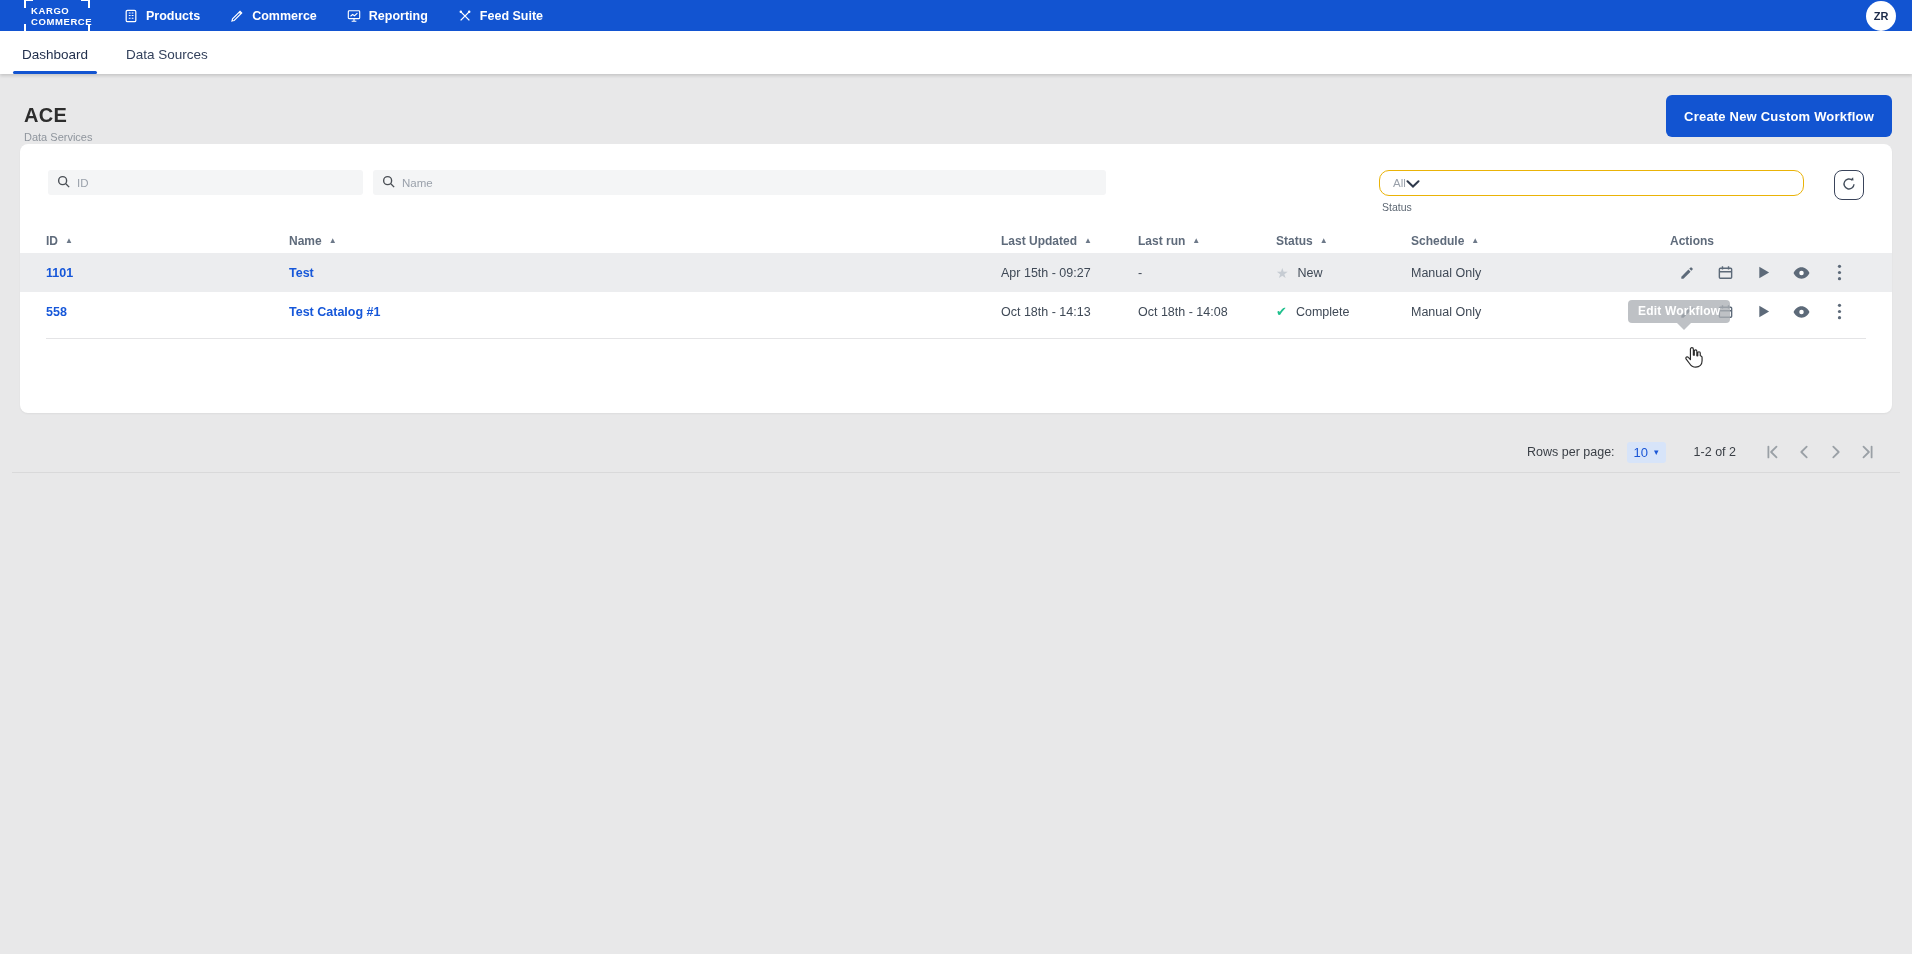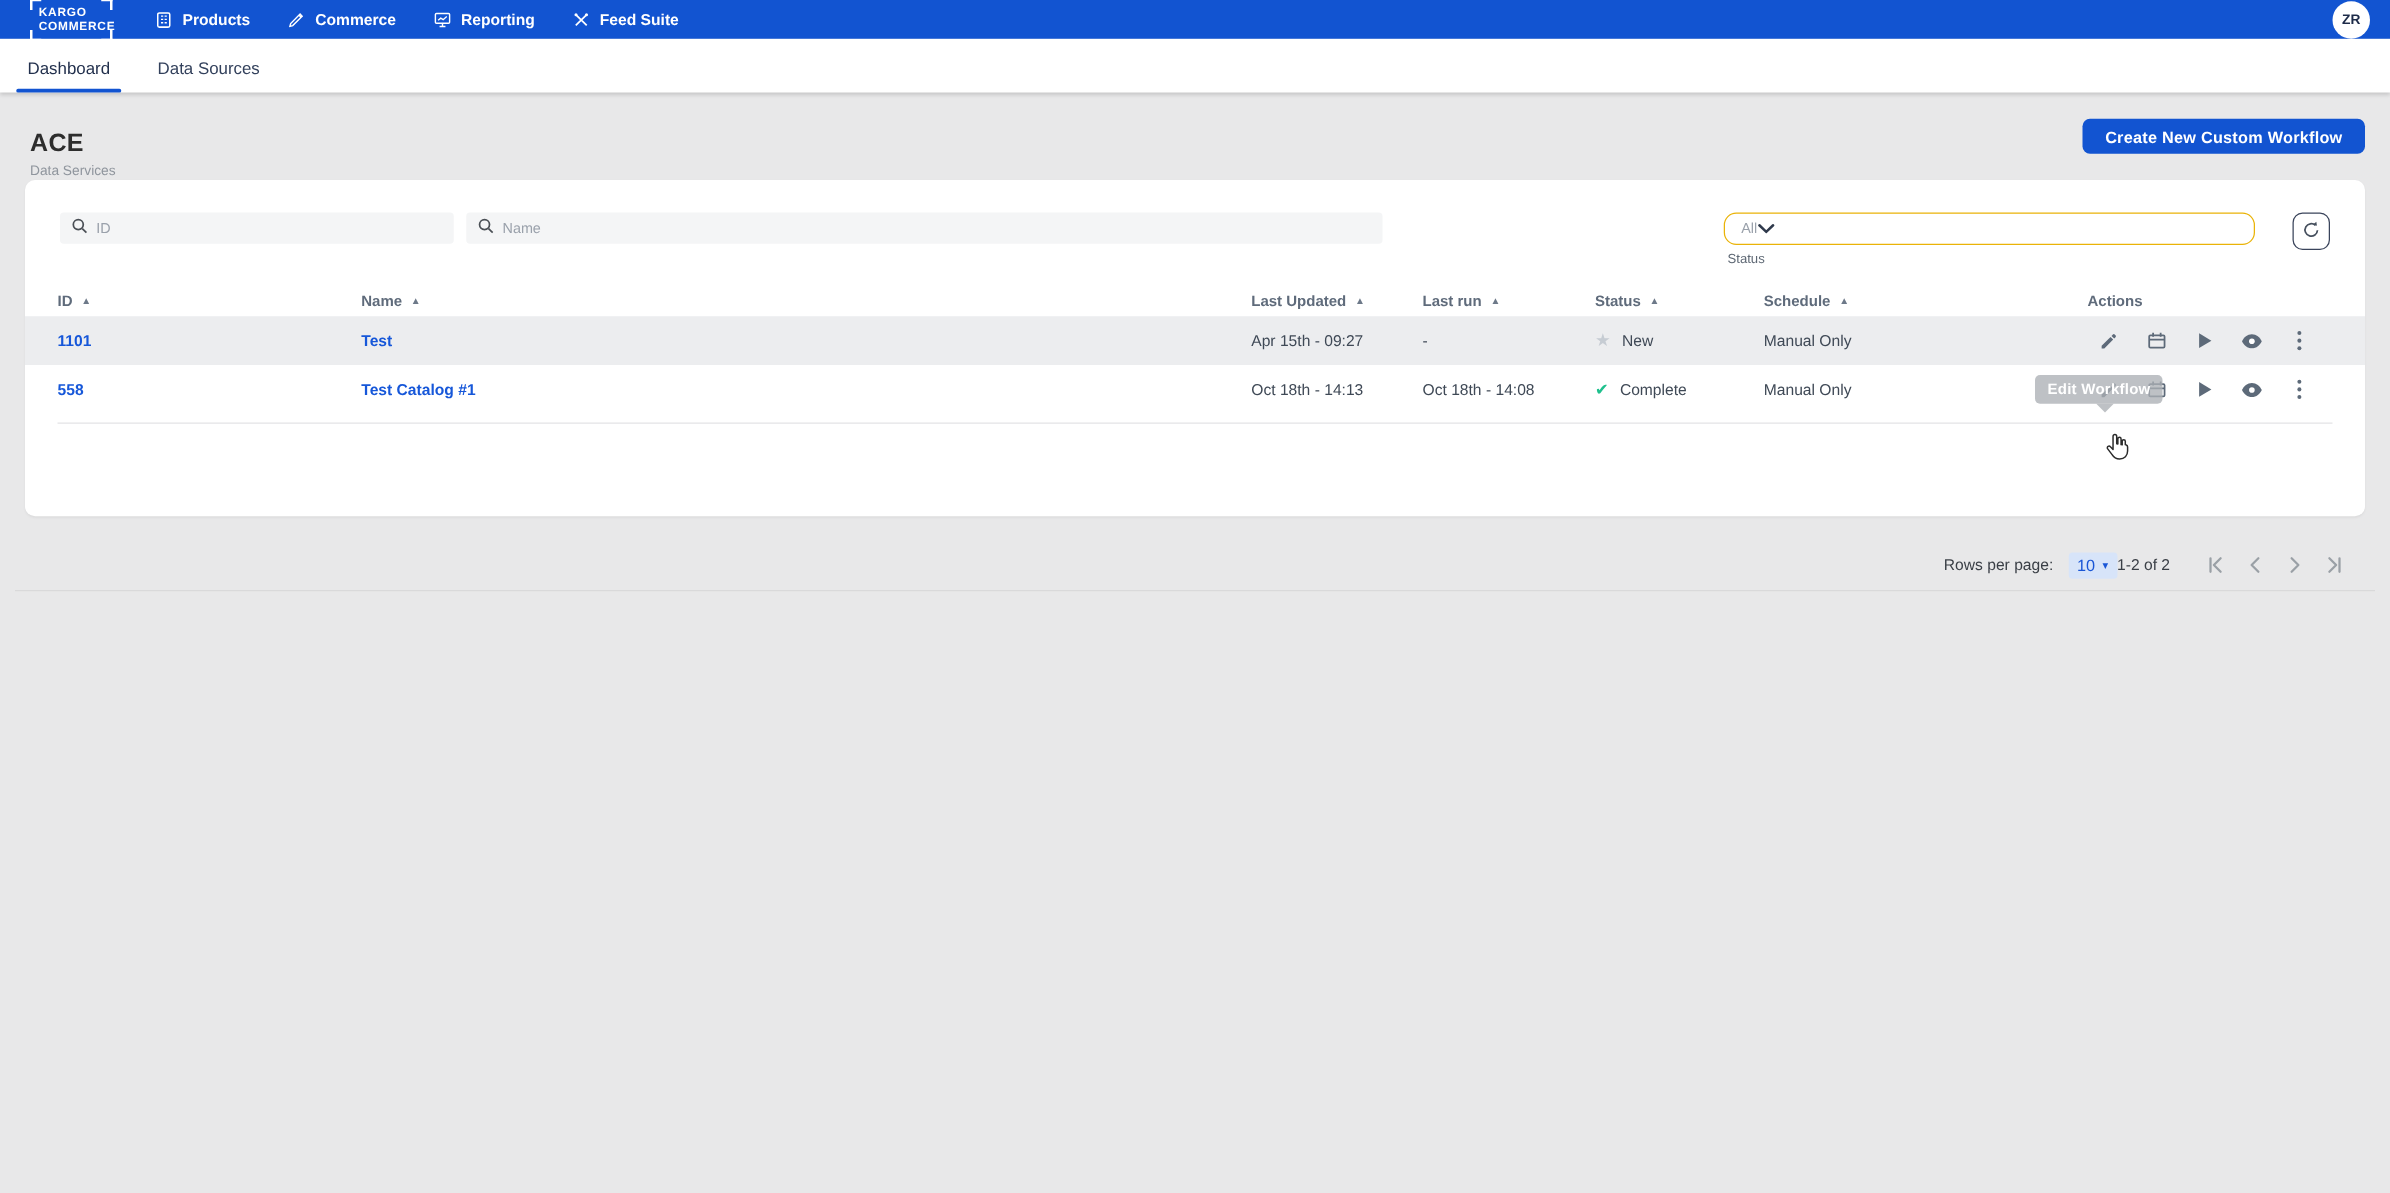--- a/index.html
+++ b/index.html
@@ -24,21 +24,21 @@
   .tabbar { height:43px; background:#fff; display:flex; align-items:flex-end; padding:0 0 0 20px; gap:34px; box-shadow:0 2px 3px rgba(0,0,0,.14); position:relative; z-index:2; }
   .tab { font-size:13.5px; color:#33415c; padding:12px 2px 12px; position:relative; cursor:pointer; }
   .tab.active { color:#22304d; }
   .tab.active::after { content:''; position:absolute; left:-7px; right:-7px; bottom:0; height:3px; background:#1254d1; border-radius:2px; }
 
   
   .page { position:relative; height:869px; background:#e8e8e9; }
   .page-head { display:flex; justify-content:space-between; align-items:flex-start; padding:12px 20px 0 24px; }
   .page-title { font-size:20px; font-weight:bold; color:#2d2d2d; letter-spacing:.3px;margin-top:18px; }
   .page-sub { margin-top:4px; font-size:11px; color:#8f959d; }
-  .create-btn { margin-top:9px; height:28px; background:#1254d1; color:#fff; border:none; border-radius:6px; font-family:inherit; font-size:13px; font-weight:bold; padding:0 18px; cursor:pointer; letter-spacing:.2px; }
+  .create-btn { margin-top:9px; height:42px; background:#1254d1; color:#fff; border:none; border-radius:6px; font-family:inherit; font-size:13px; font-weight:bold; padding:0 18px; cursor:pointer; letter-spacing:.2px; }
 
   
   .card { position:absolute; left:20px; top:70px; width:1872px; height:269px; background:#fff; border-radius:8px; box-shadow:0 1px 2px rgba(0,0,0,.05); }
   .card-head { display:flex; justify-content:space-between; padding:24px 28px 0; }
   .card-title { font-size:14.5px; font-weight:bold; color:#222; letter-spacing:.2px; }
   .card-sub { margin-top:5px; font-size:11.5px; color:#8f959d; }
   .account-name { margin-top:12px; font-size:13.5px; font-weight:bold; color:#1d2c49; }
 
   .filters { display:flex; align-items:flex-start; margin-top:26px; padding:0 28px; }
   .search-box { height:25px; background:#f4f5f6; border-radius:3px; display:flex; align-items:center; padding:0 9px; gap:7px; }
@@ -68,21 +68,21 @@
   .actions-cell { display:flex; align-items:center; gap:20px; padding-left:20px; }
   .action-icon { width:18px; height:18px; display:flex; align-items:center; justify-content:center; cursor:pointer; }
   .table-end { margin:7px 26px 0; border-top:1px solid #e4e4e6; }
 
   
   .pagination { position:absolute; right:34px; top:366px; height:24px; display:flex; align-items:center; }
   .pg-label { font-size:12.5px; color:#3a3f46; }
   .pg-chip { margin-left:12px; background:#d7e4f9; border-radius:3px; padding:3px 7px; display:flex; align-items:center; gap:6px; cursor:pointer; }
   .pg-chip .val { font-size:13px; color:#1a56d6; }
   .pg-chip .caret { font-size:9px; color:#1a56d6; }
-  .pg-range { font-size:12.5px; color:#3a3f46; }
+  .pg-range { margin-left:28px; font-size:12.5px; color:#3a3f46; }
   .pg-nav { margin-left:26px; display:flex; align-items:center; gap:12px; }
   .pg-btn { width:20px; height:20px; display:flex; align-items:center; justify-content:center; cursor:pointer; }
   .bottom-line { position:absolute; left:12px; right:12px; top:398px; border-top:1px solid #d9d9da; }
 
   
   .tooltip { position:absolute; left:1628px; top:300px; background:rgba(172,176,181,.78); color:#fff; font-size:12px; font-weight:bold; letter-spacing:.2px; padding:4px 10px 5px; border-radius:4px; z-index:5; white-space:nowrap; }
   .tooltip::after { content:''; position:absolute; left:49px; bottom:-7px; border-left:7px solid transparent; border-right:7px solid transparent; border-top:7px solid rgba(172,176,181,.78); }
   .cursor-hand { position:absolute; left:1682px; top:346px; z-index:6; pointer-events:none; }
 </style>
 </head>

